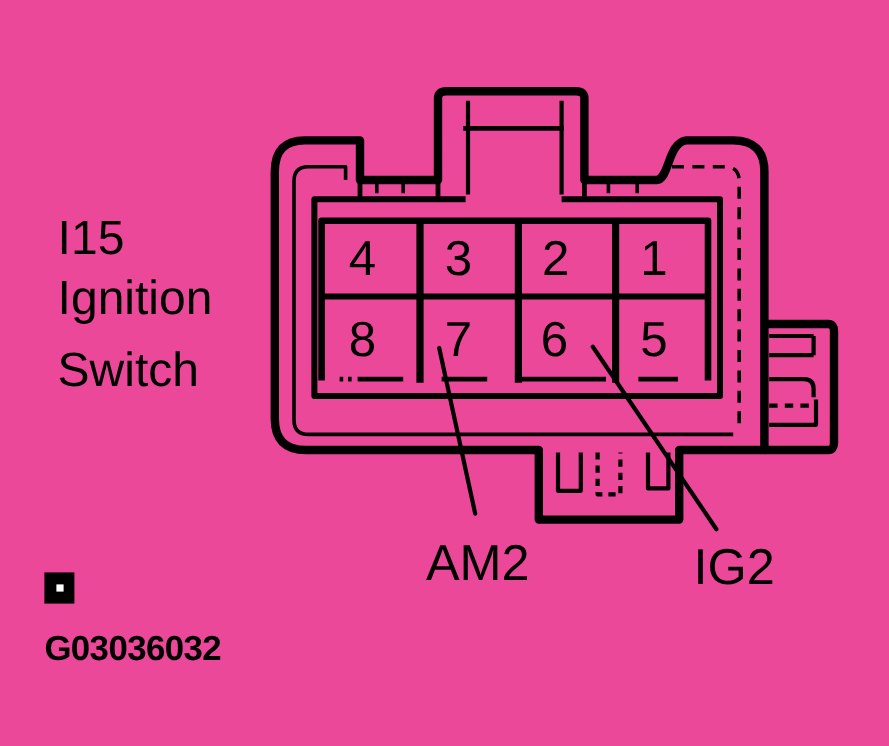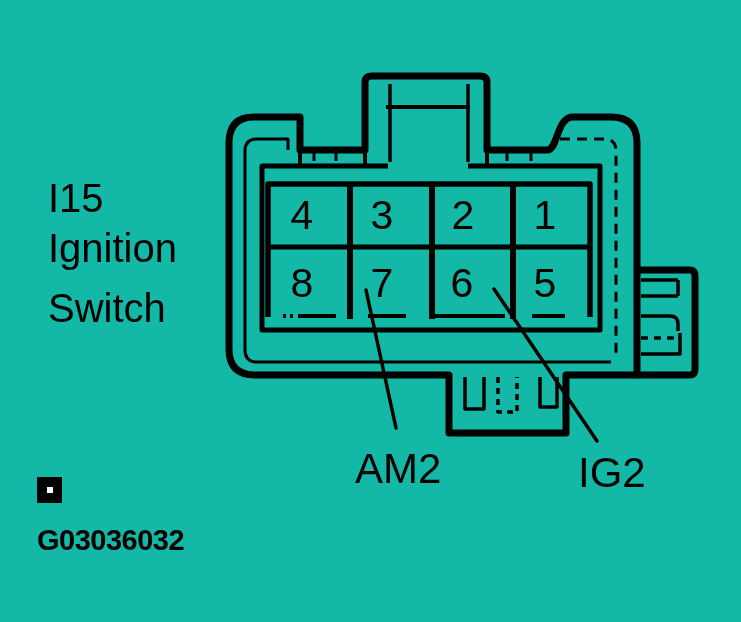--- a/index.html
+++ b/index.html
@@ -1,19 +1,19 @@
 <!DOCTYPE html>
 <html><head>
 <meta charset="utf-8">
 <style>
   html,body{margin:0;padding:0;background:#ffffff;}
   .page{
     position:relative;
     width:741px;height:622px;
-    background:#14b8a6;
+    background:#ec4899;
     overflow:hidden;
   }
   svg{display:block;}
   svg text{
     font-family:"Liberation Sans","DejaVu Sans",sans-serif;
     fill:#000000;
   }
   .label-lg{font-size:40px;}
   .pin-num{font-size:41px;text-anchor:middle;}
   .term-label{font-size:42px;}

